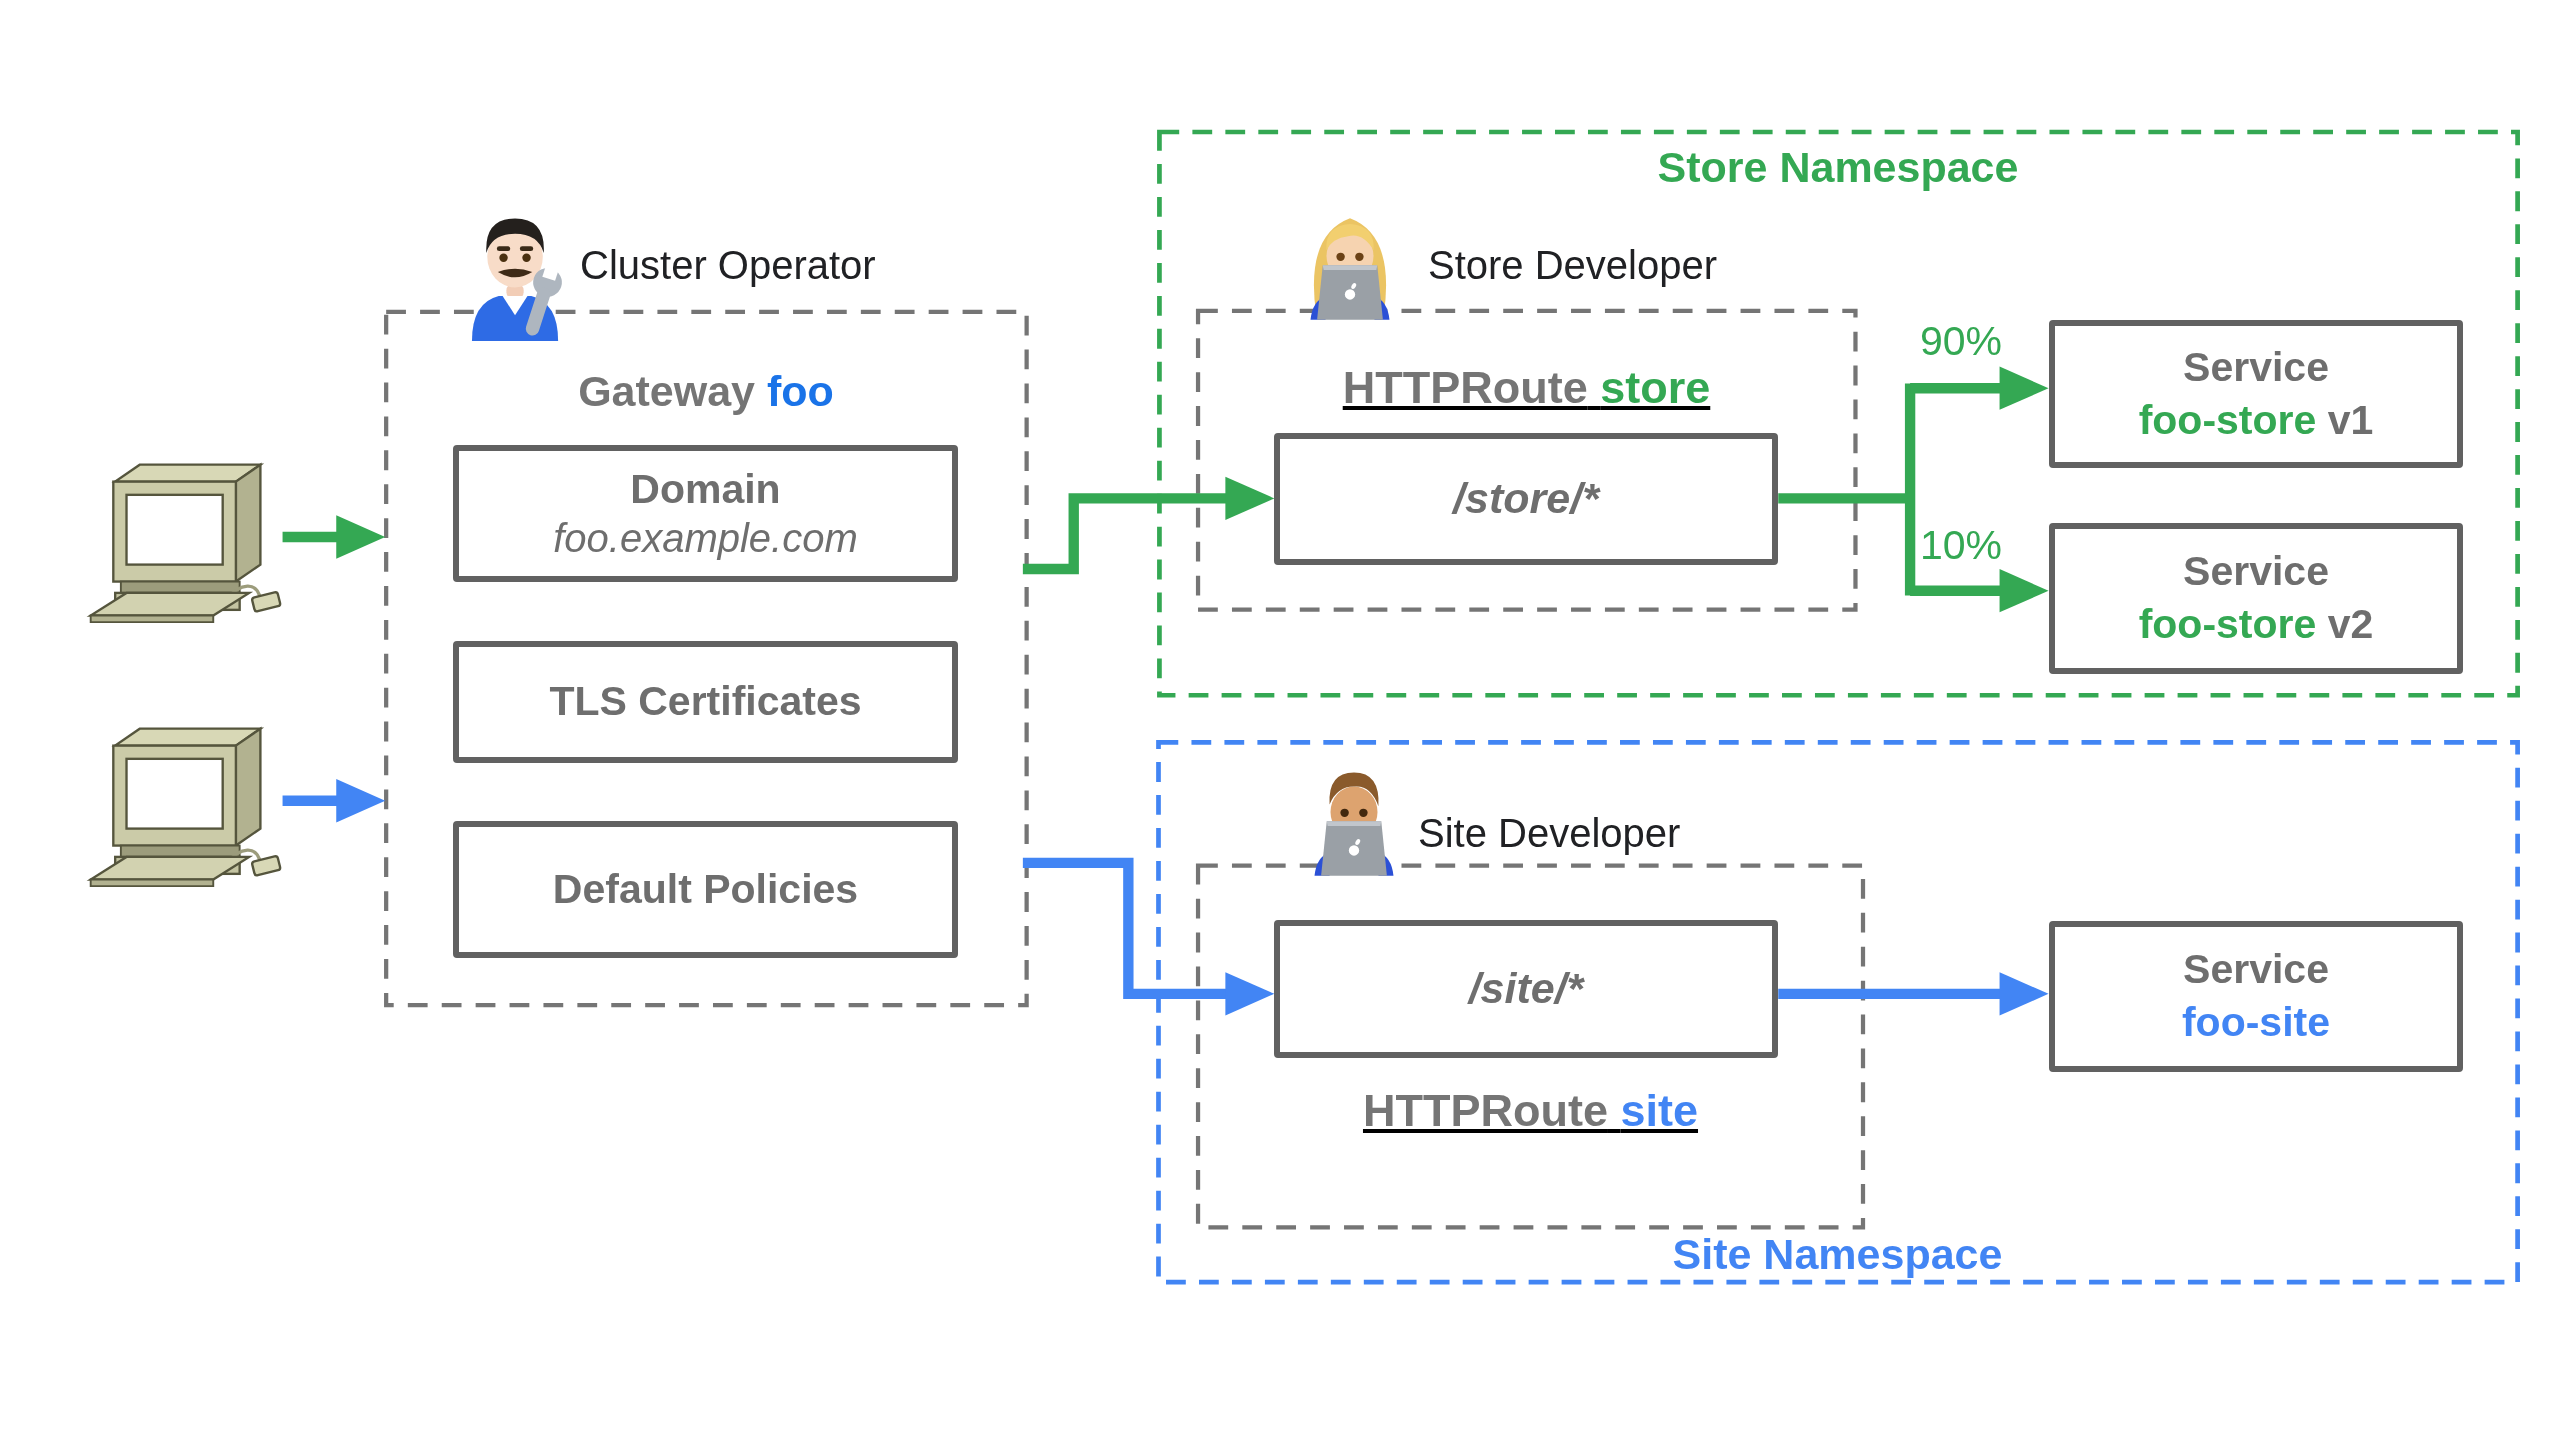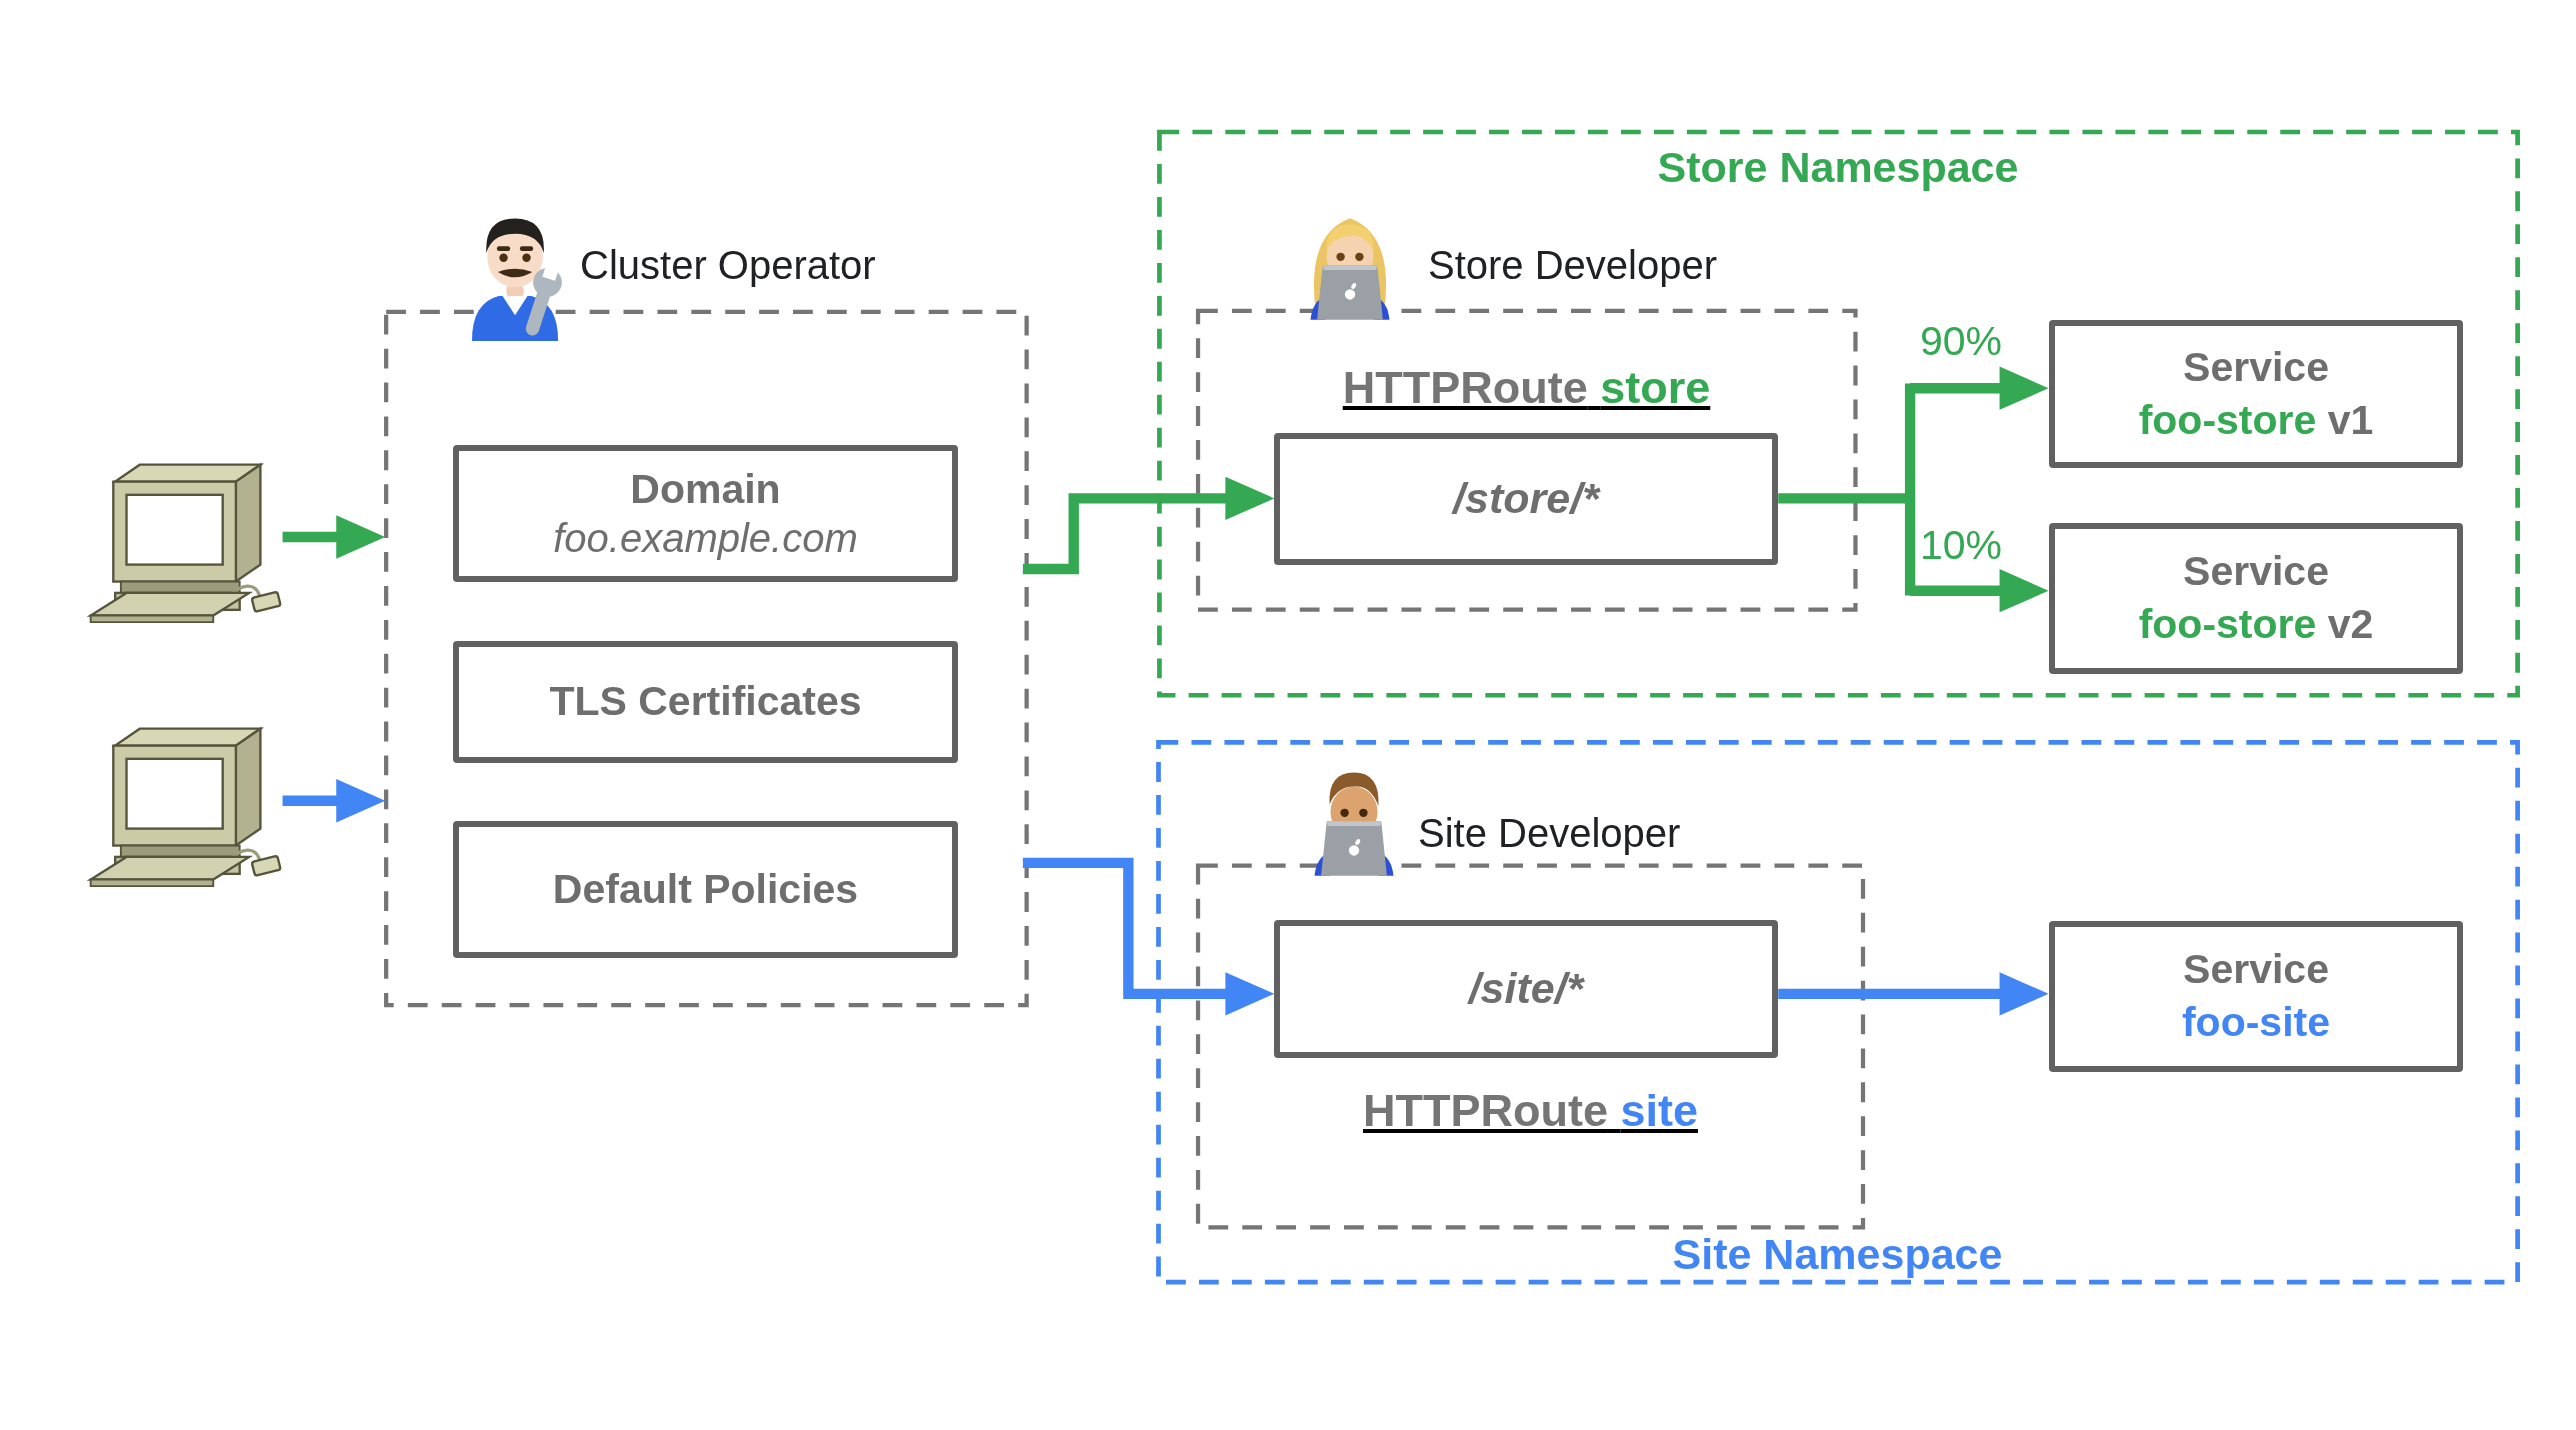--- a/index.html
+++ b/index.html
@@ -159,20 +159,24 @@
     <circle cx="60" cy="57" r="4.5" fill="#42280e"></circle>
     <path d="M8 124 Q10 104 24 99 L24 124 Z" fill="#2b50d6"></path>
     <path d="M92 124 Q90 104 76 99 L76 124 Z" fill="#2b50d6"></path>
     <path d="M15 124 L85 124 L79 66 L21 66 Z" fill="#9aa0a6"></path>
     <path d="M21 66 L79 66 L78 71 L22 71 Z" fill="#c1c6cc"></path>
     <circle cx="50" cy="97" r="5.5" fill="#ffffff"></circle>
     <ellipse cx="54" cy="88" rx="2.2" ry="3.4" fill="#ffffff" transform="rotate(30 54 88)"></ellipse>
   </svg>
 
   <div class="actor-label" id="cluster-operator-label">Cluster Operator</div>
+  <div class="hdr" id="gateway-title">
+    <span class="gw-grey">Gateway</span>
+    <span class="txt-blue-dark">foo</span>
+  </div>
 
   <div class="hdr txt-green" id="store-ns-title">Store Namespace</div>
   <div class="actor-label" id="store-developer-label">Store Developer</div>
   <div class="route-label" id="httproute-store-label">
     <span class="gw-grey">HTTPRoute</span>
     <span class="txt-green">store</span>
   </div>
 
   <div class="hdr txt-blue" id="site-ns-title">Site Namespace</div>
   <div class="actor-label" id="site-developer-label">Site Developer</div>

